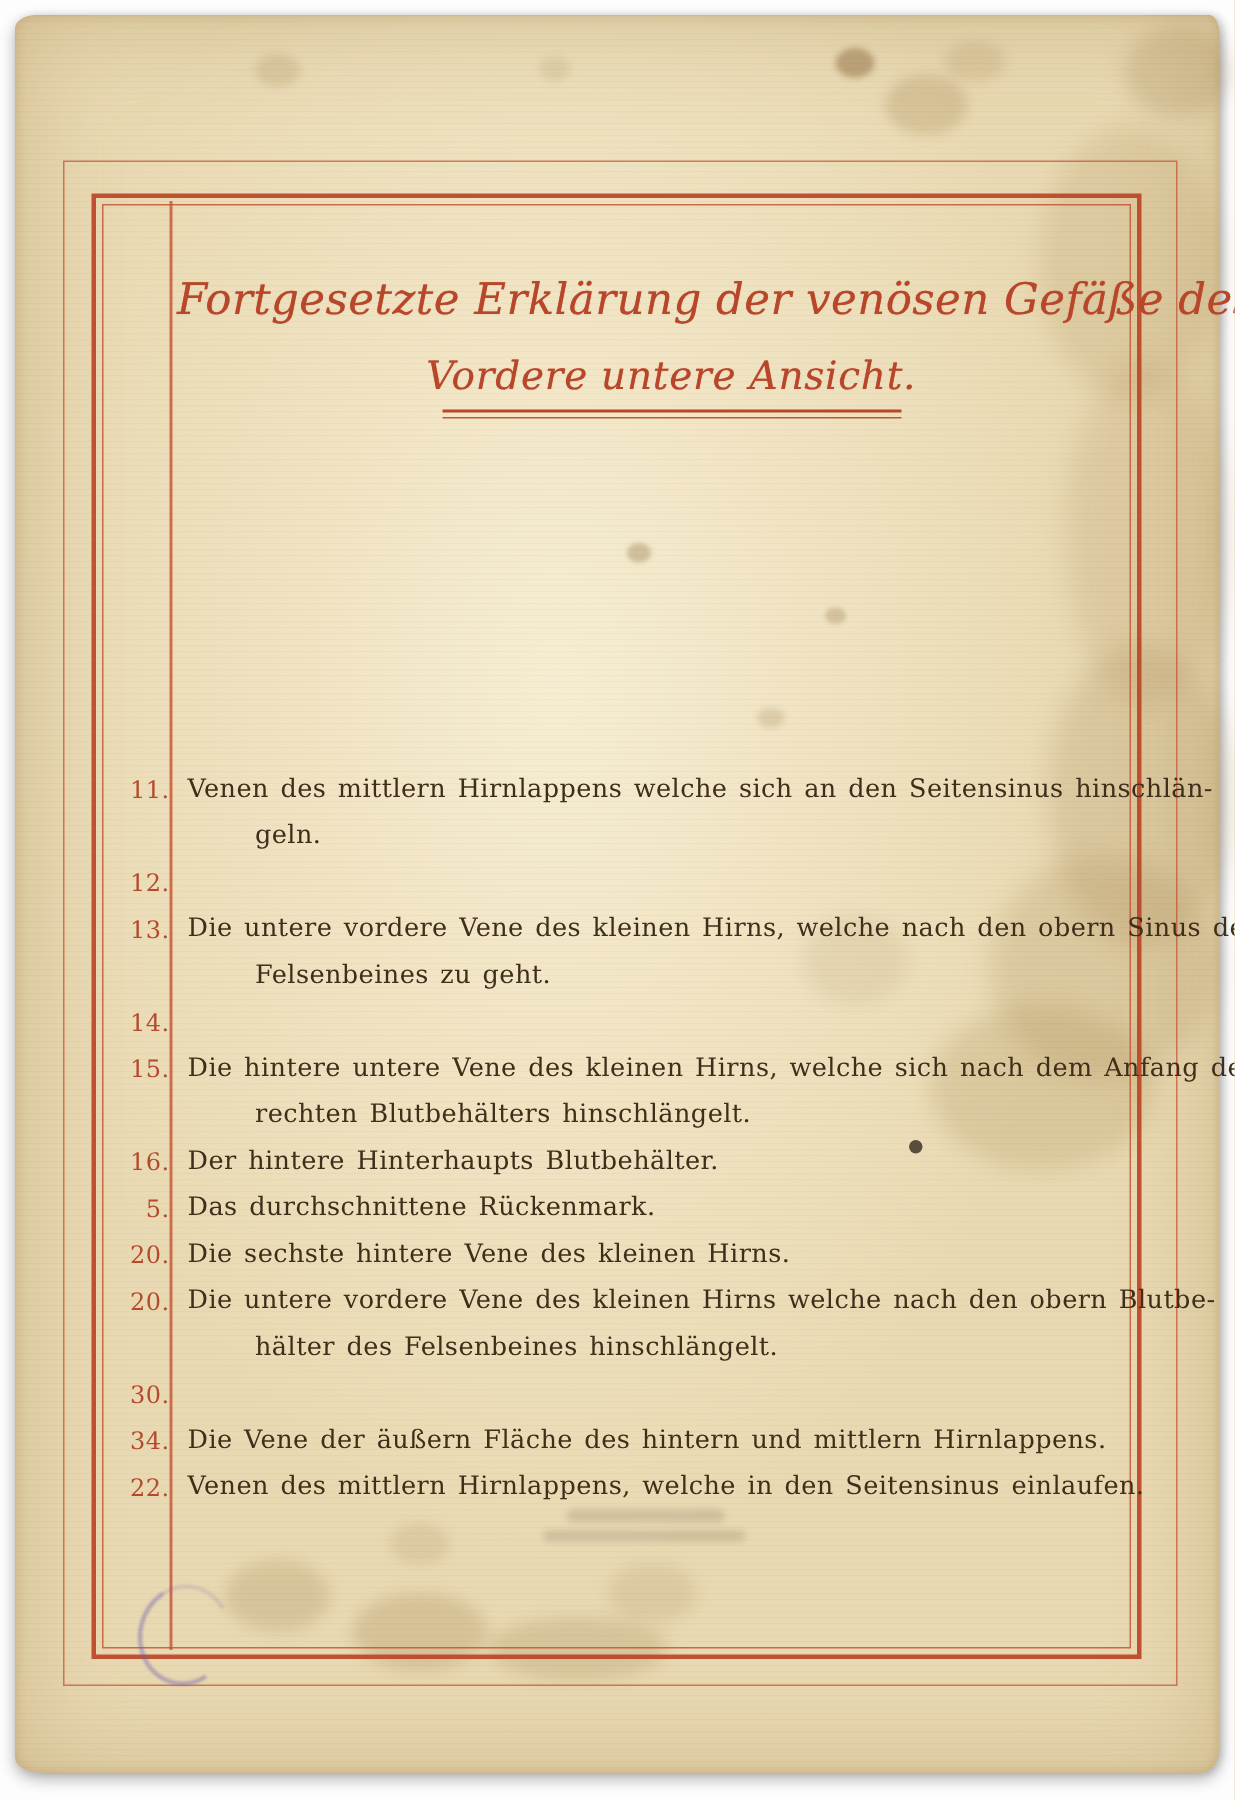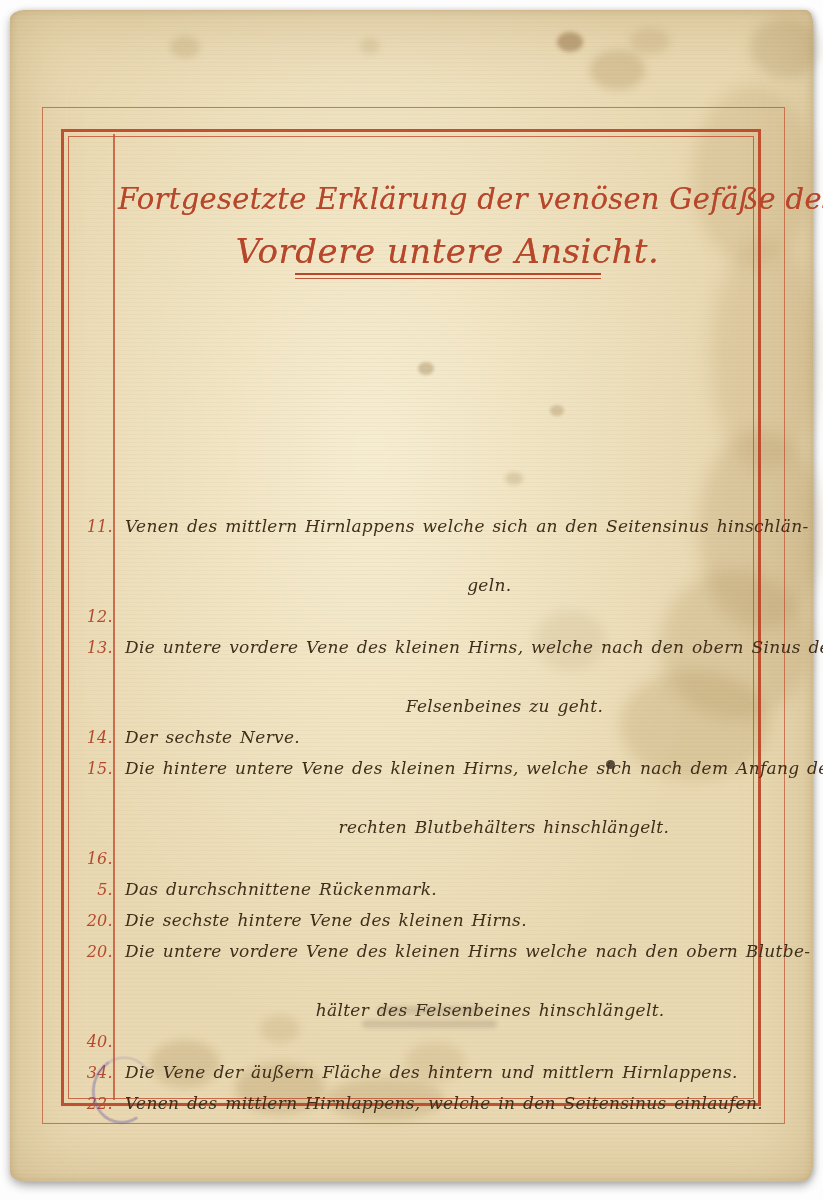--- a/index.html
+++ b/index.html
@@ -45,41 +45,40 @@
     position:absolute;left:103px;top:124px;width:2px;height:966px;
     background:rgba(196,82,50,.80);
   }
   .title-block{
     position:absolute;left:108px;right:36px;top:156px;
     text-align:center;
     color:#b8462a;
     font-style:italic;
   }
   .t1{font-size:29px;line-height:66px;letter-spacing:.3px;white-space:nowrap;text-shadow:0 0 .5px rgba(184,70,42,.7);}
-  .t2{font-size:34px;line-height:38px;letter-spacing:.5px;text-shadow:0 0 .5px rgba(184,70,42,.7);}
+  .t2{font-size:26px;line-height:38px;letter-spacing:.5px;text-shadow:0 0 .5px rgba(184,70,42,.7);}
   .underline{
     width:306px;height:3px;margin:3px auto 0;
     border-top:2.5px solid rgba(181,63,34,.95);
     border-bottom:1.5px solid rgba(181,63,34,.85);
   }
   .entries{
     position:absolute;left:60px;top:501px;right:20px;
     color:#3f2e1a;
-    font-style:italic;
     font-size:17px;line-height:31px;
     letter-spacing:.3px;word-spacing:2px;
   }
   .entry{display:flex;align-items:flex-start;}
   .num{
     flex:none;width:43px;text-align:right;padding-right:4px;
     color:#b5492e;font-size:16px;
   }
   .body{margin-left:8px;}
-  .line{white-space:nowrap;text-align:center;}
-  .cont{padding-left:45px;margin-top:28px;}
+  .line{white-space:nowrap;}
+  .cont{padding-left:45px;}
   .stain{position:absolute;border-radius:50%;pointer-events:none;}
   .stamp{
     position:absolute;left:82px;top:1046px;width:56px;height:62px;
     border:3px solid rgba(106,91,176,.40);
     border-right-color:rgba(106,91,176,0);
     border-top-color:rgba(106,91,176,.16);
     border-radius:50%;
     transform:rotate(14deg);
     filter:blur(.6px);
   }
@@ -142,33 +141,33 @@
       </div>
       <div class="entry">
         <span class="num">13.</span>
         <div class="body">
           <div class="line">Die untere vordere Vene des kleinen Hirns, welche nach den obern Sinus des</div>
           <div class="line cont">Felsenbeines zu geht.</div>
         </div>
       </div>
       <div class="entry">
         <span class="num">14.</span>
-        <div class="body">
-          <div class="line">Der sechste Nerve.</div>
-        </div>
       </div>
       <div class="entry">
         <span class="num">15.</span>
         <div class="body">
           <div class="line">Die hintere untere Vene des kleinen Hirns, welche sich nach dem Anfang des</div>
           <div class="line cont">rechten Blutbehälters hinschlängelt.</div>
         </div>
       </div>
       <div class="entry">
         <span class="num">16.</span>
+        <div class="body">
+          <div class="line">Der hintere Hinterhaupts Blutbehälter.</div>
+        </div>
       </div>
       <div class="entry">
         <span class="num">5.</span>
         <div class="body">
           <div class="line">Das durchschnittene Rückenmark.</div>
         </div>
       </div>
       <div class="entry">
         <span class="num">20.</span>
         <div class="body">
@@ -176,21 +175,21 @@
         </div>
       </div>
       <div class="entry">
         <span class="num">20.</span>
         <div class="body">
           <div class="line">Die untere vordere Vene des kleinen Hirns welche nach den obern Blutbe-</div>
           <div class="line cont">hälter des Felsenbeines hinschlängelt.</div>
         </div>
       </div>
       <div class="entry">
-        <span class="num">40.</span>
+        <span class="num">30.</span>
       </div>
       <div class="entry">
         <span class="num">34.</span>
         <div class="body">
           <div class="line">Die Vene der äußern Fläche des hintern und mittlern Hirnlappens.</div>
         </div>
       </div>
       <div class="entry">
         <span class="num">22.</span>
         <div class="body">

